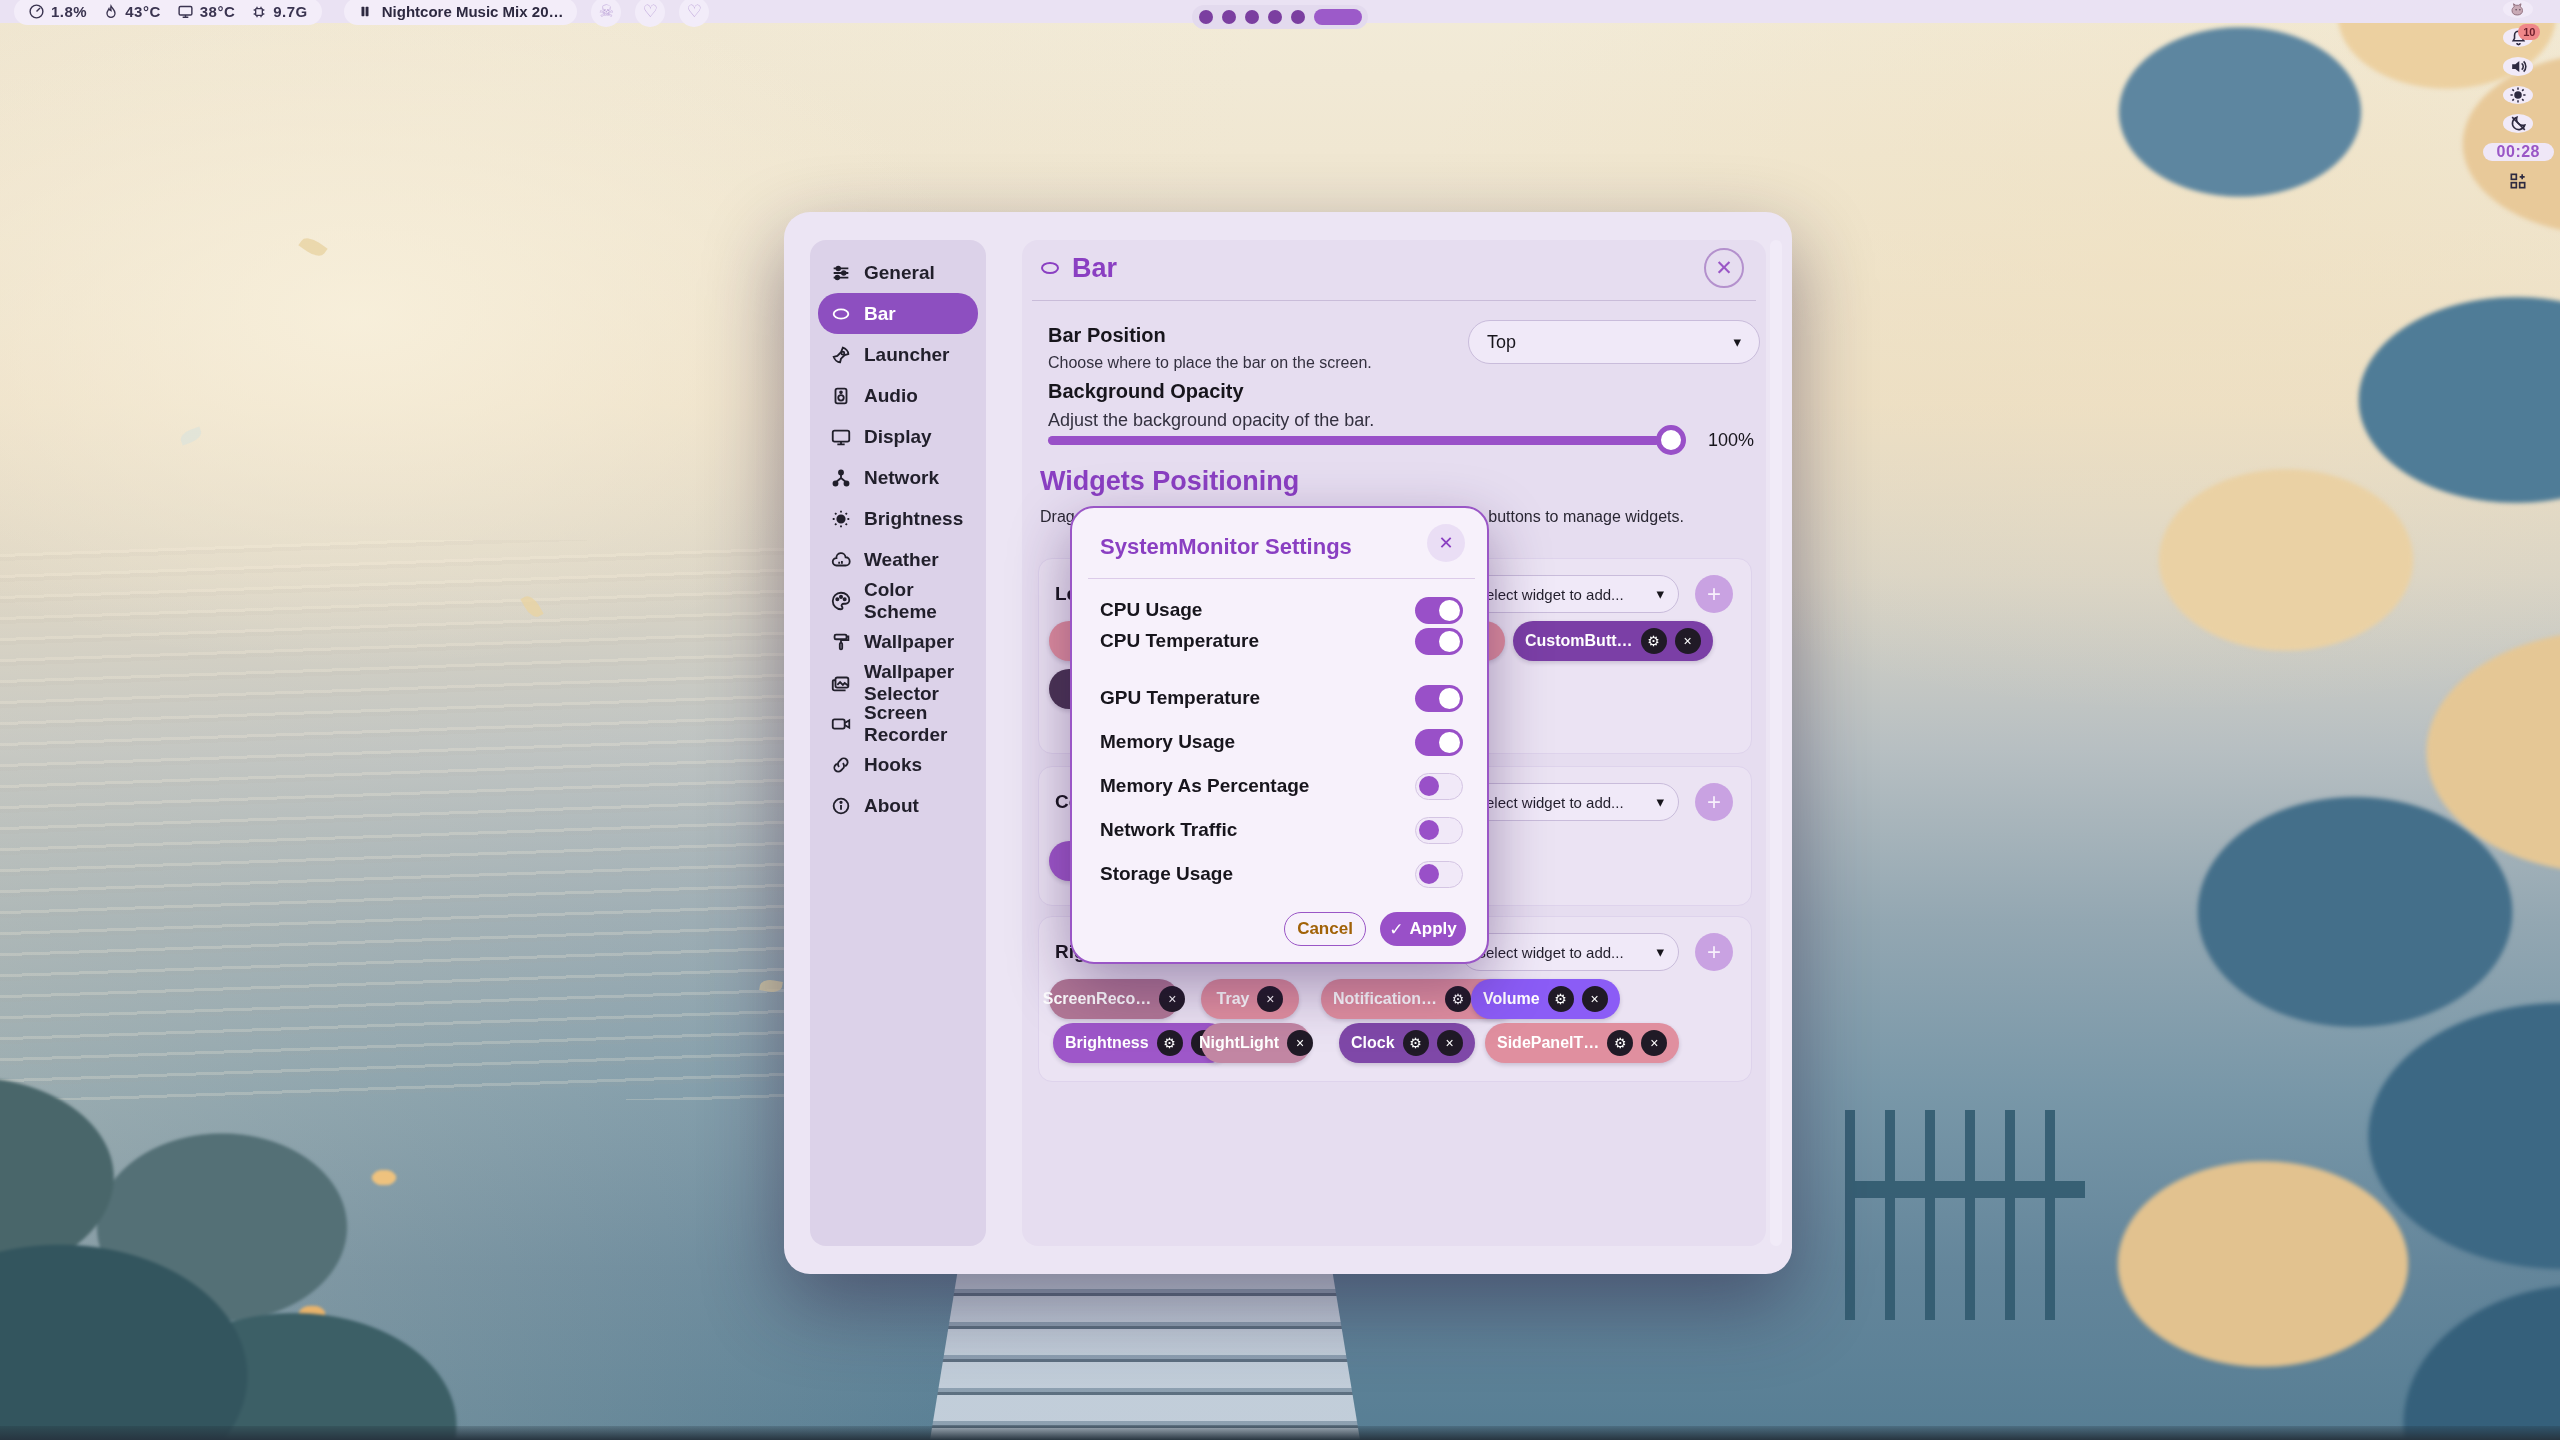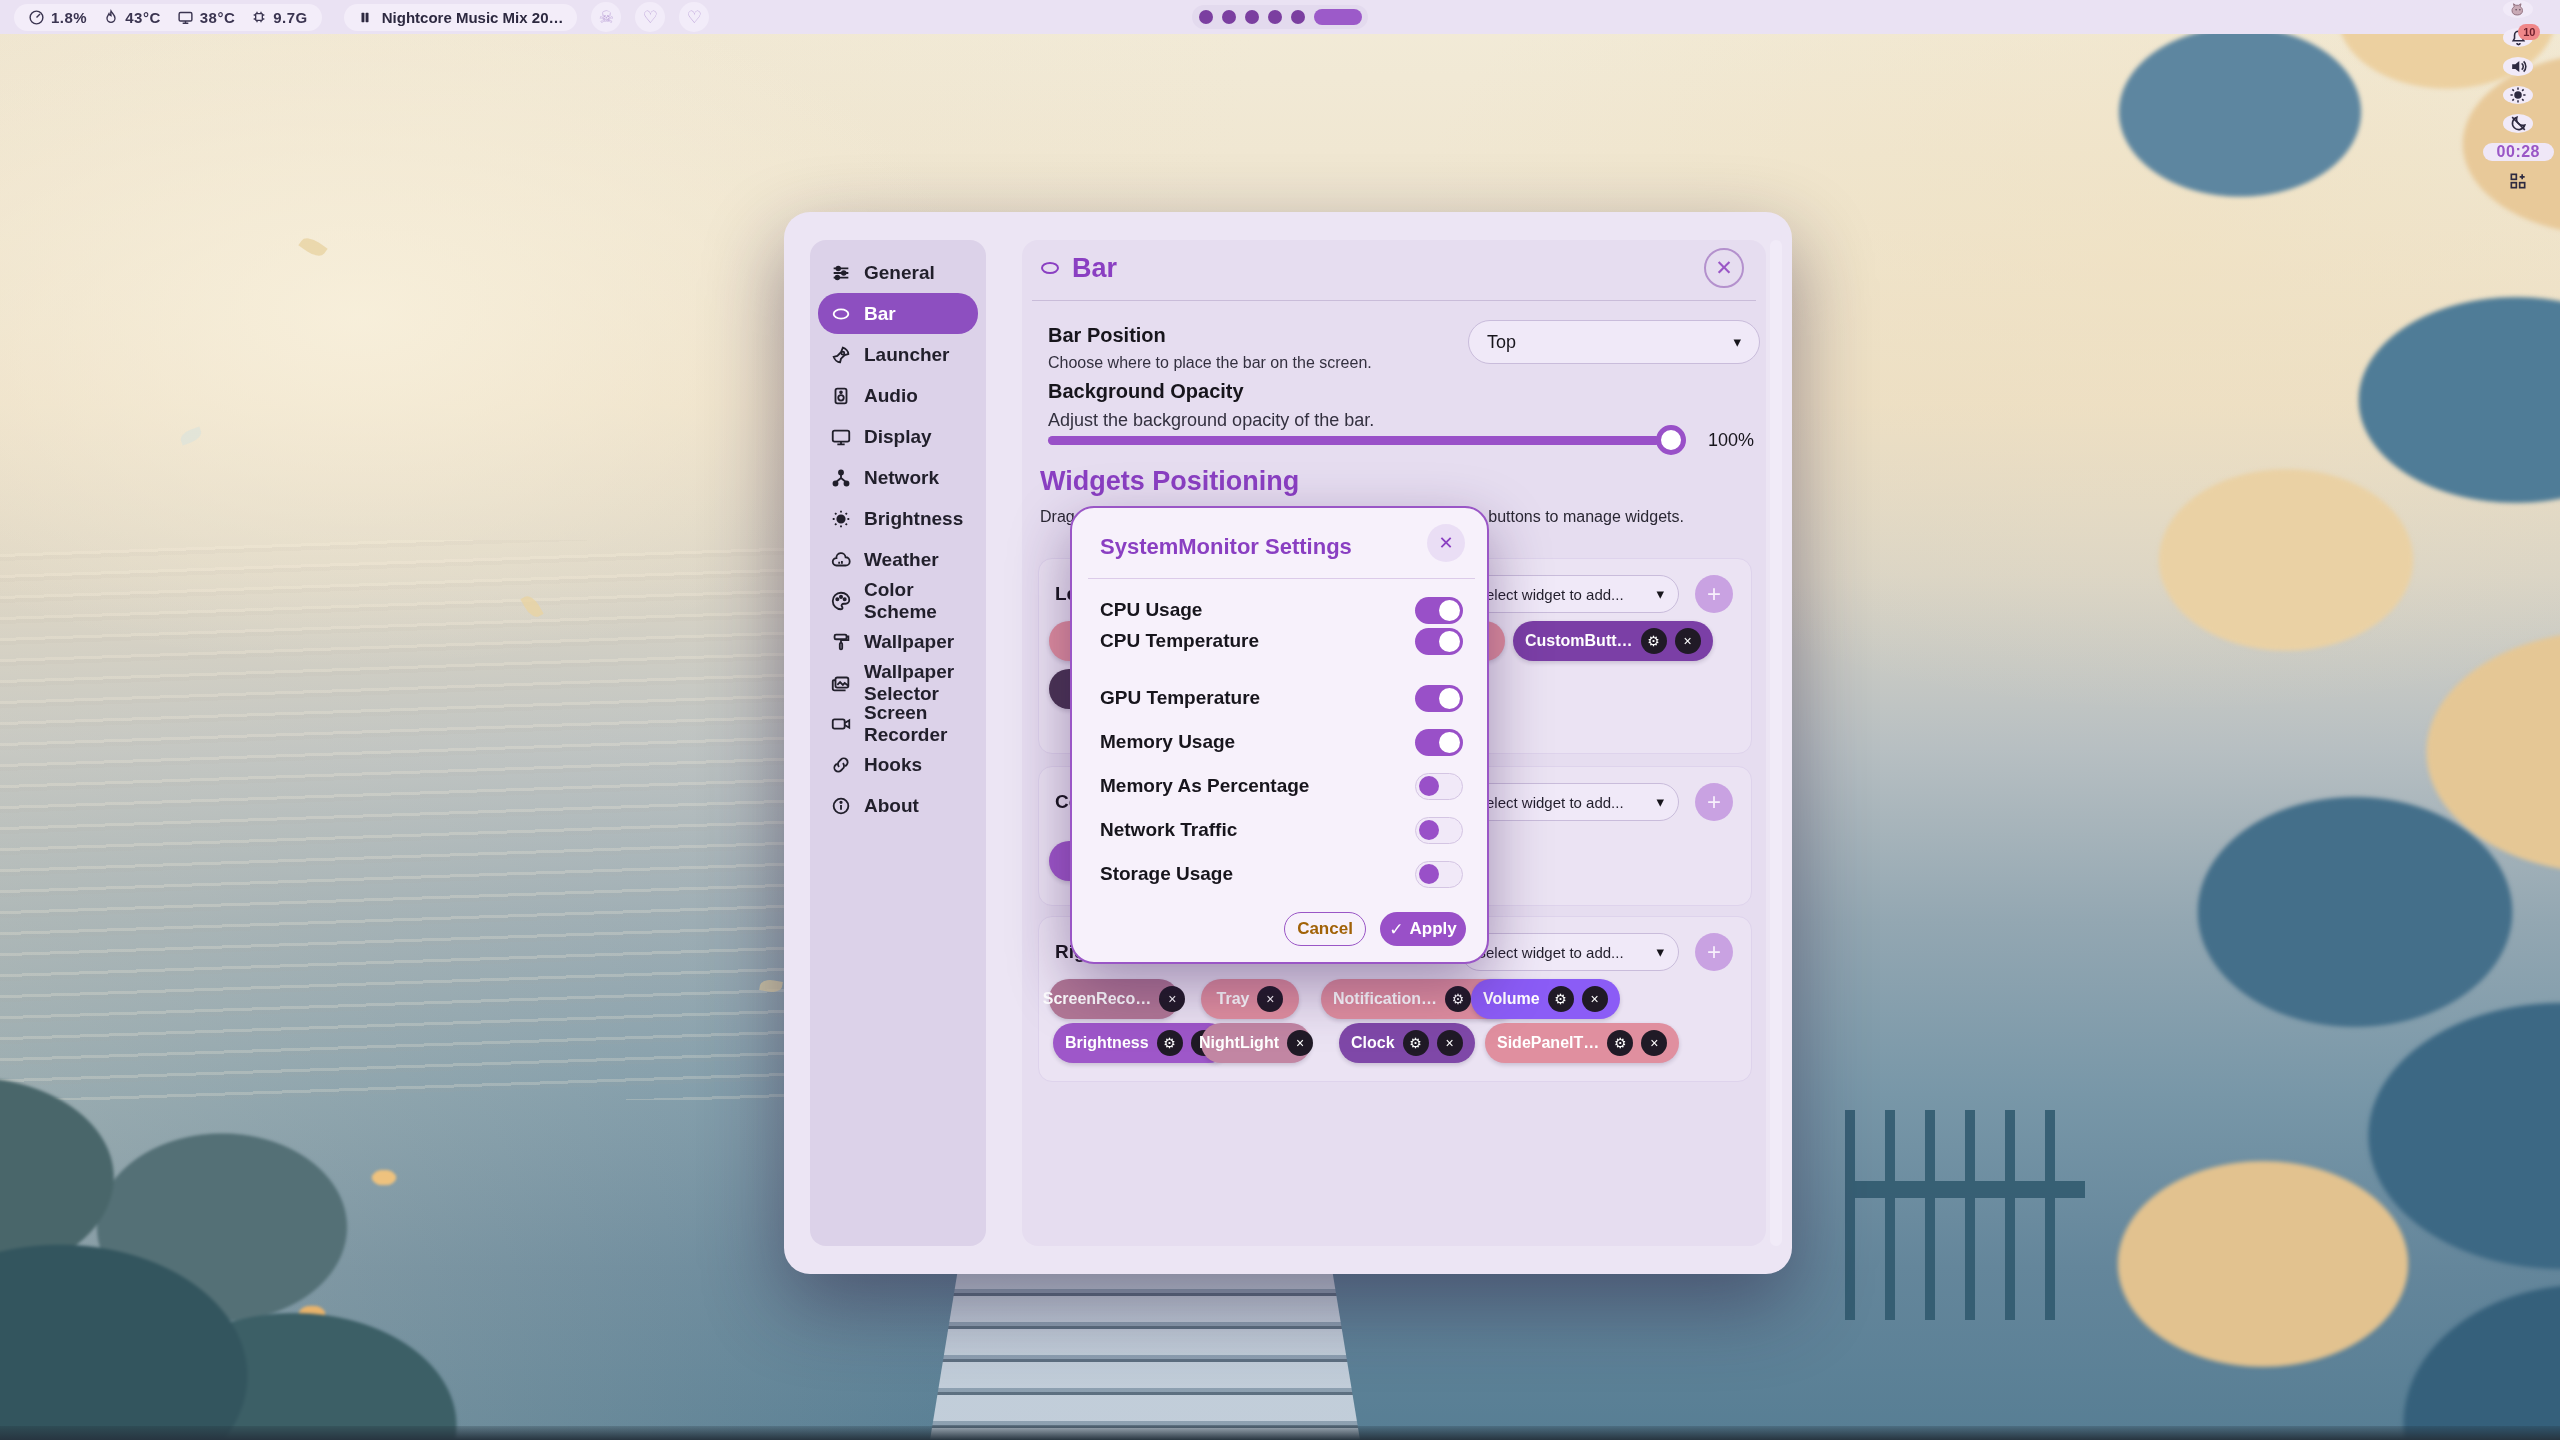--- a/index.html
+++ b/index.html
@@ -57,21 +57,21 @@
       linear-gradient(180deg, transparent 34%, #2e586d 34% 42%, transparent 42%);
   }
   .wp-bottom { position:absolute; left:0; bottom:0; width:100%; height:14px; background:linear-gradient(180deg,rgba(30,42,52,.2),#273540); }
   .leaf { position:absolute; border-radius:60% 0 60% 0; transform:rotate(35deg); background:#e9d3a2; opacity:.8; }
   .leaf.l1 { left:300px; top:240px; width:26px; height:14px; }
   .leaf.l2 { left:180px; top:430px; width:22px; height:12px; transform:rotate(-20deg); background:#dfe3da; }
   .leaf.l3 { left:520px; top:600px; width:24px; height:13px; transform:rotate(60deg); }
   .leaf.l4 { left:760px; top:980px; width:22px; height:12px; transform:rotate(10deg); background:#d8caa4; }
 
   
-  .topbar { position:absolute; left:0; top:0; width:2560px; height:34px; background:#eae2f3; display:flex; align-items:center; z-index:50; }
+  .topbar { position:absolute; left:0; top:0; width:2560px; height:23px; background:#eae2f3; display:flex; align-items:center; z-index:50; }
   .tb-group { display:flex; align-items:center; }
   .pill { background:#f3edf9; border-radius:14px; height:27px; display:flex; align-items:center; padding:0 14px; }
   .stats { margin-left:14px; gap:16px; }
   .stat { display:flex; align-items:center; gap:6px; color:#3a3450; font-weight:700; font-size:15px; letter-spacing:.5px; }
   .stat svg { display:block; }
   .media-pill { margin-left:22px; gap:10px; color:#2d2940; font-weight:700; font-size:15px; max-width:330px; }
   .media-title { white-space:nowrap; overflow:hidden; text-overflow:ellipsis; max-width:270px; }
   .circ-btn { width:30px; height:30px; border-radius:50%; background:#f2ecf9; display:flex; align-items:center; justify-content:center; margin-left:14px; color:#bfa6da; font-size:17px; line-height:1; }
   .workspaces { position:absolute; left:1192px; top:5px; width:176px; height:24px; border-radius:13px; background:#e3daee; display:flex; align-items:center; justify-content:center; gap:9px; }
   .ws-dot { width:14px; height:14px; border-radius:50%; background:#7b3fa0; }

